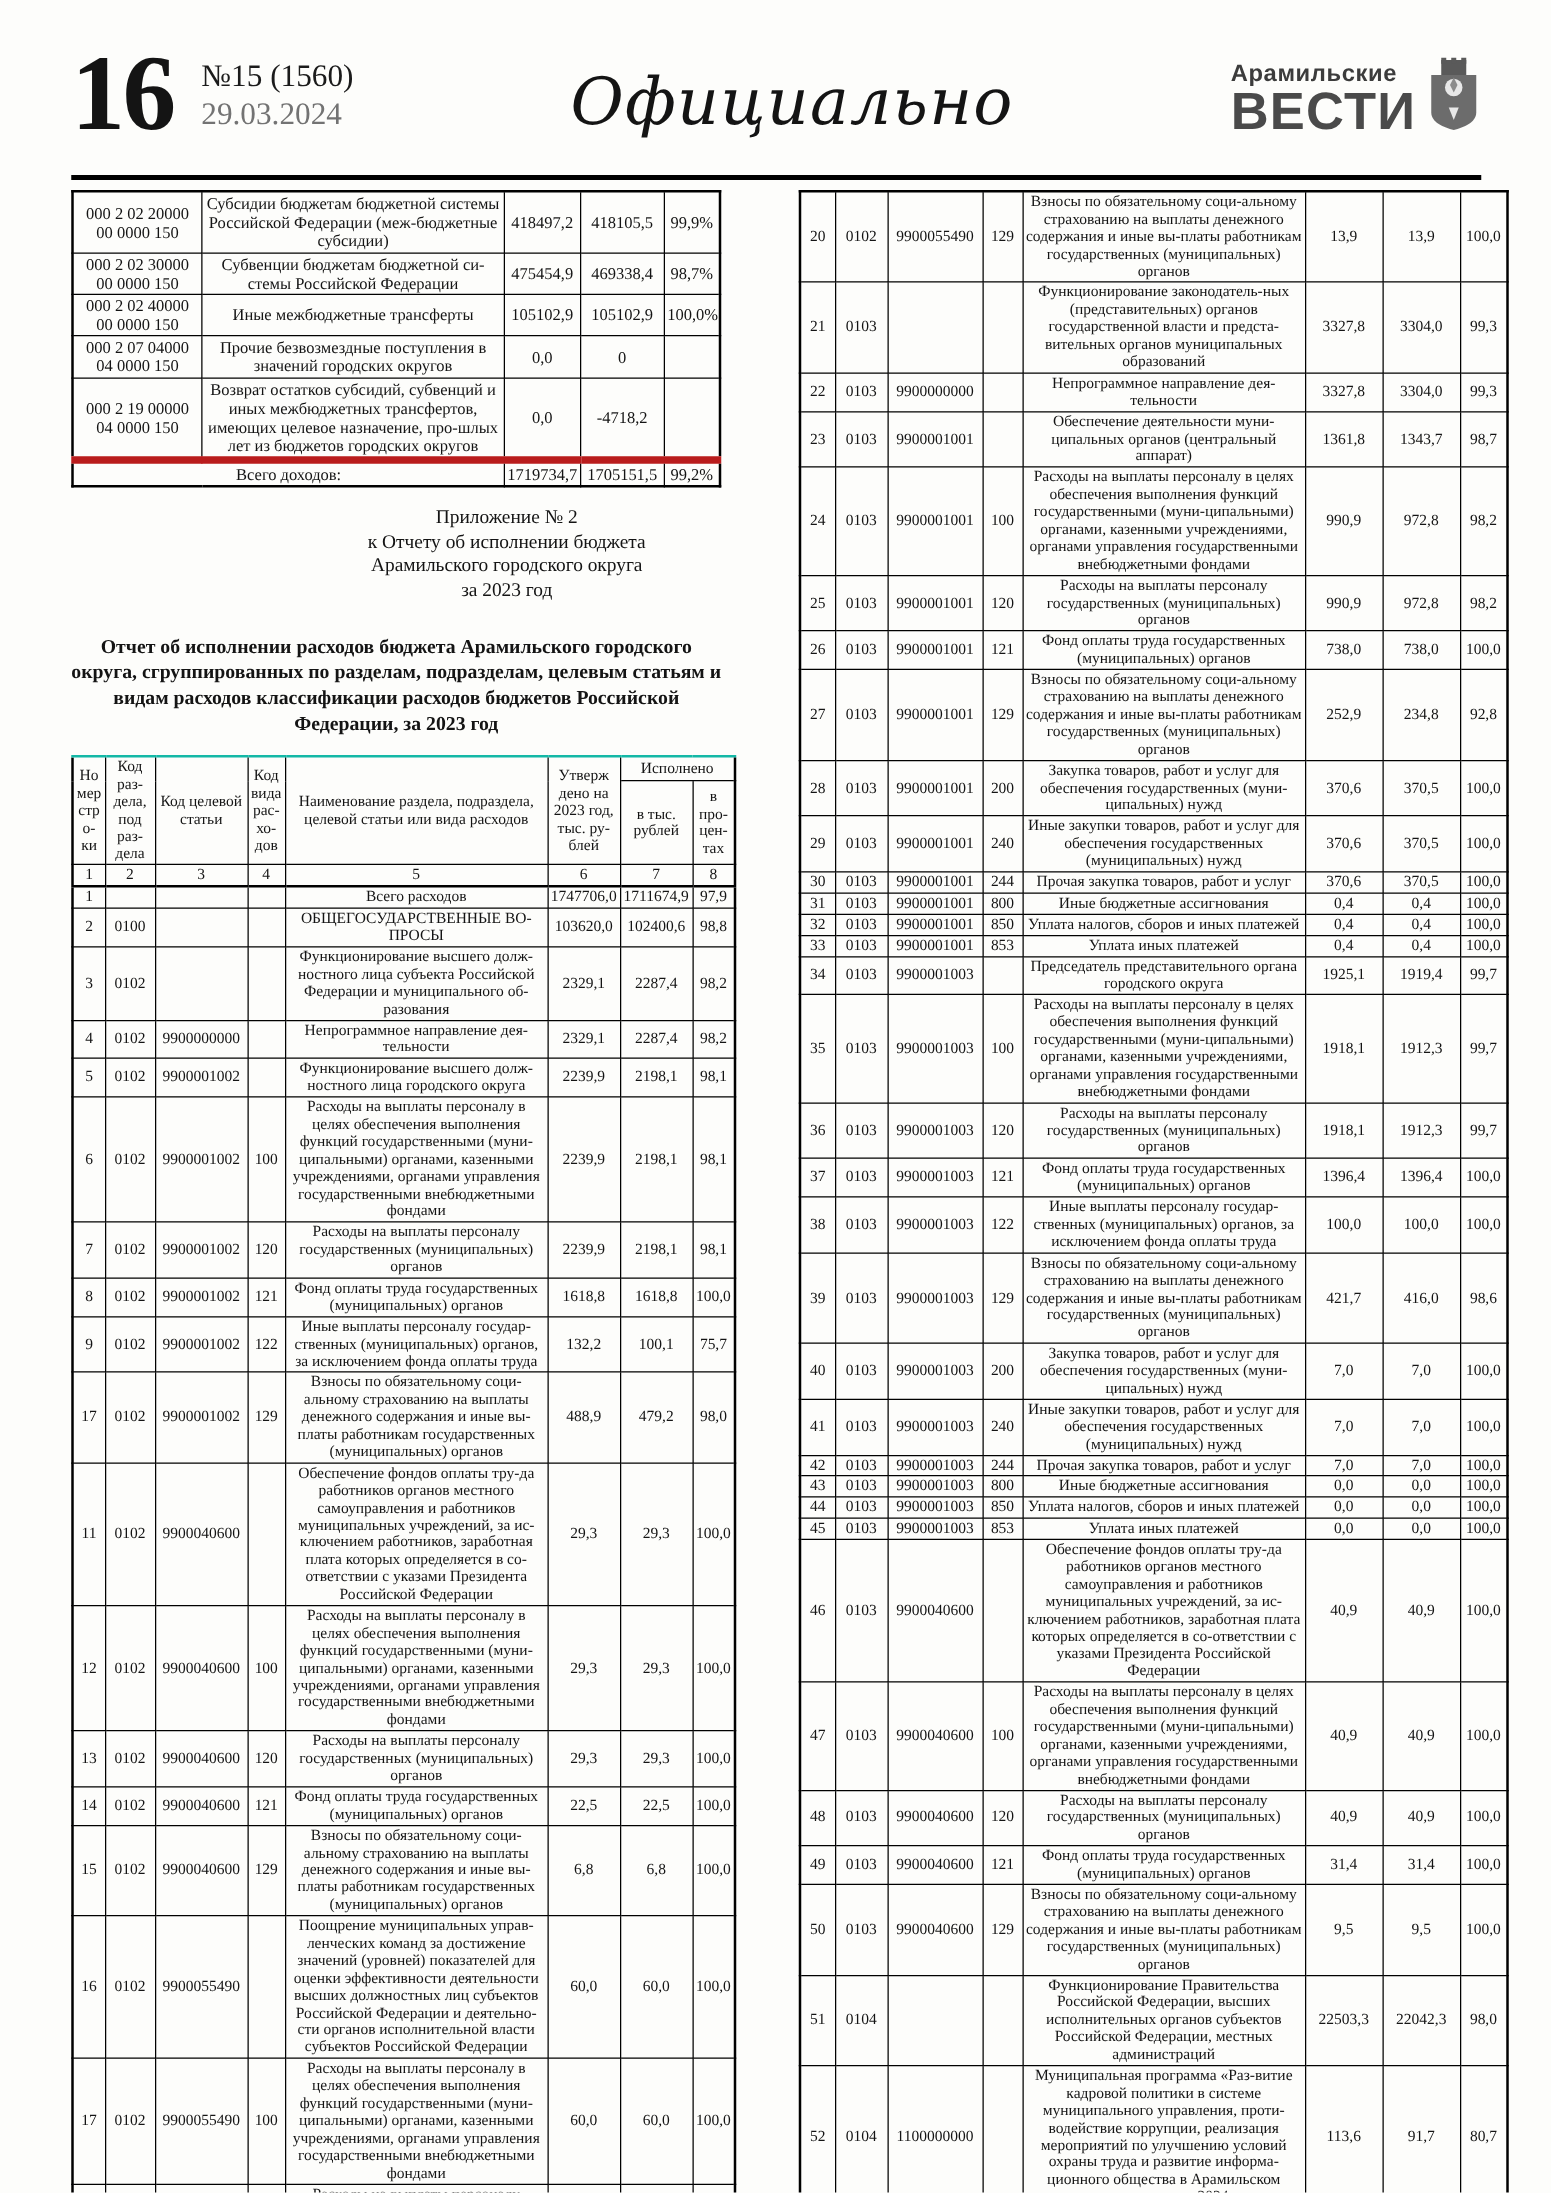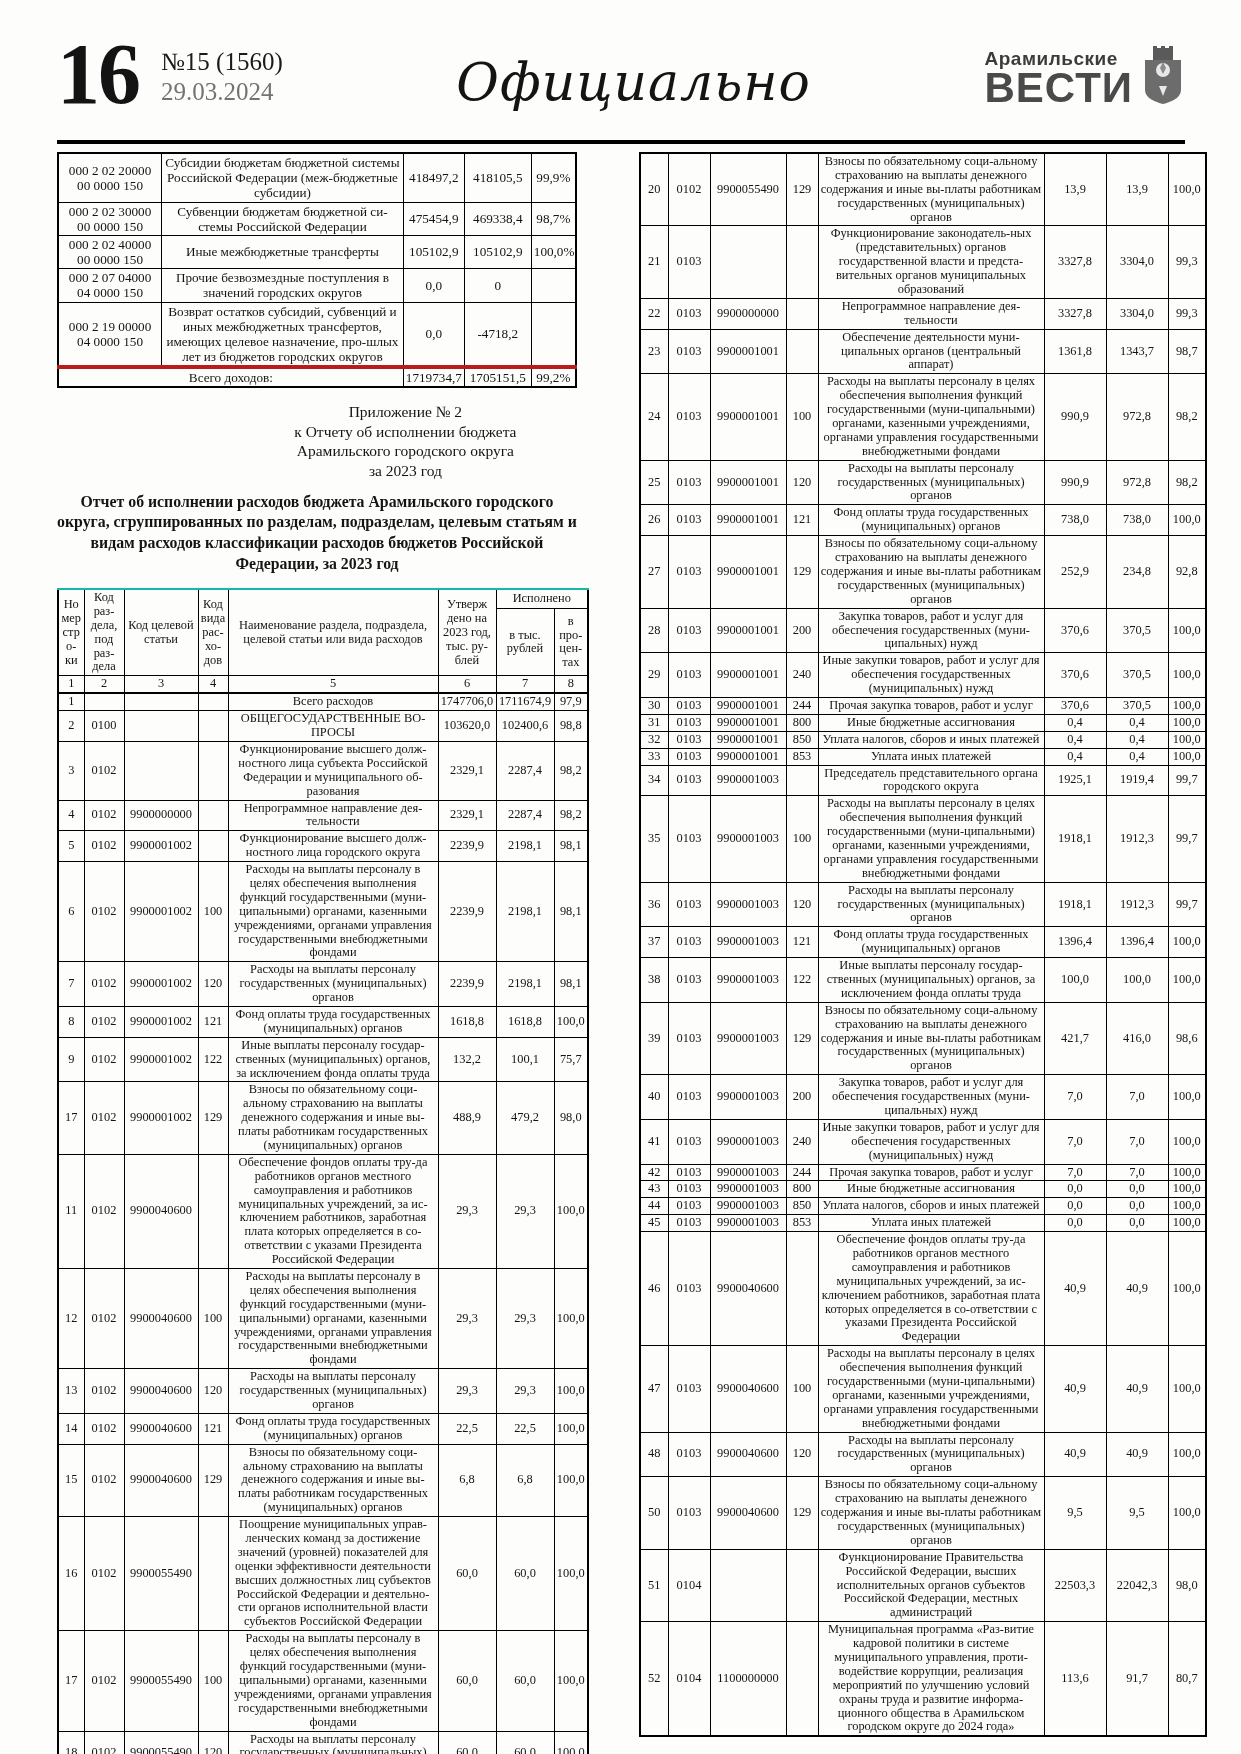--- a/index.html
+++ b/index.html
@@ -33,24 +33,24 @@
   .t-outer{border:2px solid #000;}
   td,th{border:1px solid #000;padding:1px 2px;vertical-align:middle;text-align:center;
         font-size:12.4px;line-height:1.12;font-weight:normal;word-wrap:break-word;}
   .income td{font-size:13.2px;line-height:1.15;}
   .num{white-space:nowrap;}
 
   .expense thead th{font-size:12.4px;line-height:1.12;}
   .expense .digits td{border-bottom:2px solid #000;font-size:12.4px;}
   .expense thead tr:first-child th{border-top:2px solid #14b8a6;}
 
-  .income .totalrow td{border-top:4px solid #b91c1c;}
+  .income .totalrow td{border-top:6px solid #b91c1c;}
 
   
-  .appendix{margin:14px 4px 12px 0;text-align:center;font-size:15.5px;line-height:1.25;
+  .appendix{margin:14px 4px 26px 0;text-align:center;font-size:15.5px;line-height:1.25;
             width:62%;margin-left:36%;}
   .reporttitle{font-weight:bold;text-align:center;font-size:15.8px;line-height:1.3;margin:0 0 14px 0;}
 </style>
 </head>
 <body>
 
 <div class="page">
 
   <div class="masthead">
     <div class="pageno">16</div>
@@ -668,20 +668,30 @@
               <td>48</td>
               <td>0103</td>
               <td>9900040600</td>
               <td>120</td>
               <td>Расходы на выплаты персоналу государственных (муниципальных) органов</td>
               <td class="num">40,9</td>
               <td class="num">40,9</td>
               <td class="num">100,0</td>
             </tr>
             <tr>
+              <td>49</td>
+              <td>0103</td>
+              <td>9900040600</td>
+              <td>121</td>
+              <td>Фонд оплаты труда государственных (муниципальных) органов</td>
+              <td class="num">31,4</td>
+              <td class="num">31,4</td>
+              <td class="num">100,0</td>
+            </tr>
+            <tr>
               <td>50</td>
               <td>0103</td>
               <td>9900040600</td>
               <td>129</td>
               <td>Взносы по обязательному соци-альному страхованию на выплаты денежного содержания и иные вы-платы работникам государственных (муниципальных) органов</td>
               <td class="num">9,5</td>
               <td class="num">9,5</td>
               <td class="num">100,0</td>
             </tr>
             <tr>

